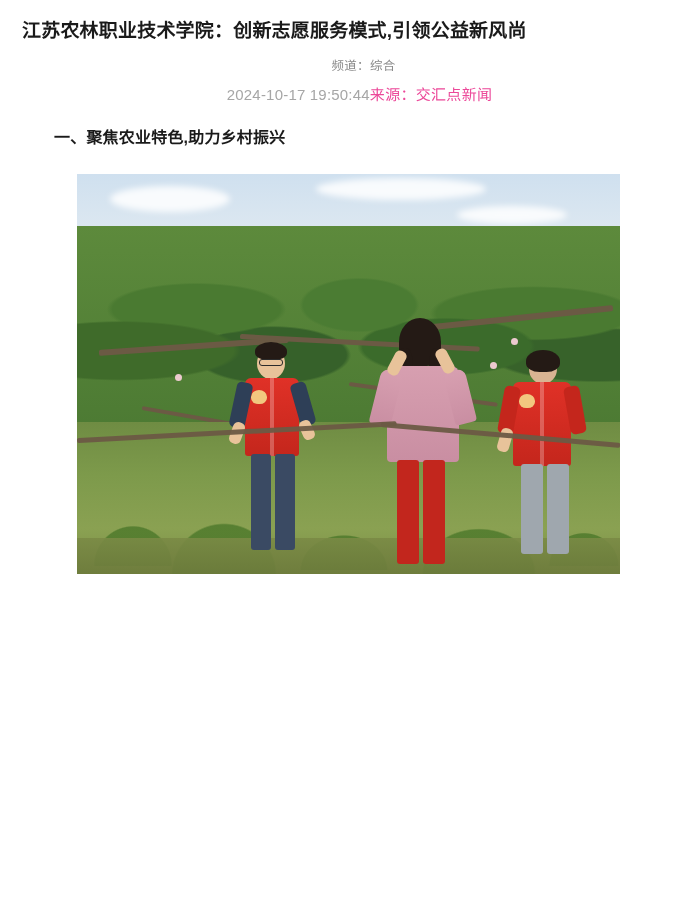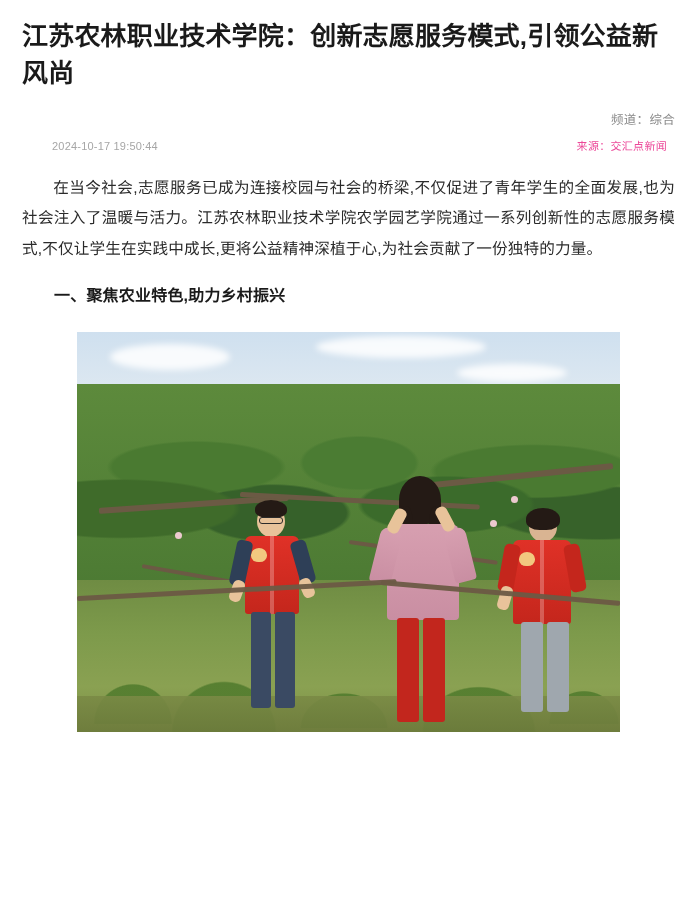--- a/index.html
+++ b/index.html
@@ -13,46 +13,46 @@
     min-height: 920px;
     font-family: "Liberation Sans", sans-serif;
     color: #222;
     -webkit-font-smoothing: antialiased;
   }
   .page {
     width: 697px;
     padding: 18px 22px 0 22px;
   }
   .article-title {
-    font-size: 26px;
+    font-size: 19px;
     font-weight: bold;
     line-height: 1.42;
     color: #1a1a1a;
     letter-spacing: 0.2px;
-    margin: 0 0 17px 0;
+    margin: 0 0 10px 0;
   }
   .meta-row {
     display: flex;
     align-items: baseline;
-    justify-content: flex-end;
+    justify-content: center;
     font-size: 12.5px;
     color: #8c8c8c;
     margin: 0 0 2px 0;
     padding-left: 30px;
   }
   .meta-channel {
     font-size: 12.5px;
     color: #8a8a8a;
     letter-spacing: 0.3px;
   }
   .meta-row2 {
     display: flex;
     align-items: baseline;
-    justify-content: space-between;
-    font-size: 11px;
+    justify-content: center;
+    font-size: 15px;
     color: #a0a0a0;
     padding-left: 30px;
     margin-top: 9px;
     margin-bottom: 20px;
   }
   .meta-date {
     color: #a6a6a6;
     letter-spacing: 0.2px;
   }
   .meta-source {
@@ -207,21 +207,20 @@
     </div>
   </div>
 
   <div class="meta-row2">
     <div class="meta-date">2024-10-17 19:50:44</div>
     <div class="meta-source">
       <span>来源：</span><span>交汇点新闻</span>
     </div>
   </div>
 
-  <p class="body-text">在当今社会,志愿服务已成为连接校园与社会的桥梁,不仅促进了青年学生的全面发展,也为社会注入了温暖与活力。江苏农林职业技术学院农学园艺学院通过一系列创新性的志愿服务模式,不仅让学生在实践中成长,更将公益精神深植于心,为社会贡献了一份独特的力量。</p>
 
   <h2 class="section-heading">一、聚焦农业特色,助力乡村振兴</h2>
 
 
   <div class="figure">
     <div class="photo">
 
       <div class="sky"></div>
       <div class="cloud" style="left:6%;top:3%;width:120px;height:26px;"></div>
       <div class="cloud" style="left:44%;top:1%;width:170px;height:22px;"></div>

